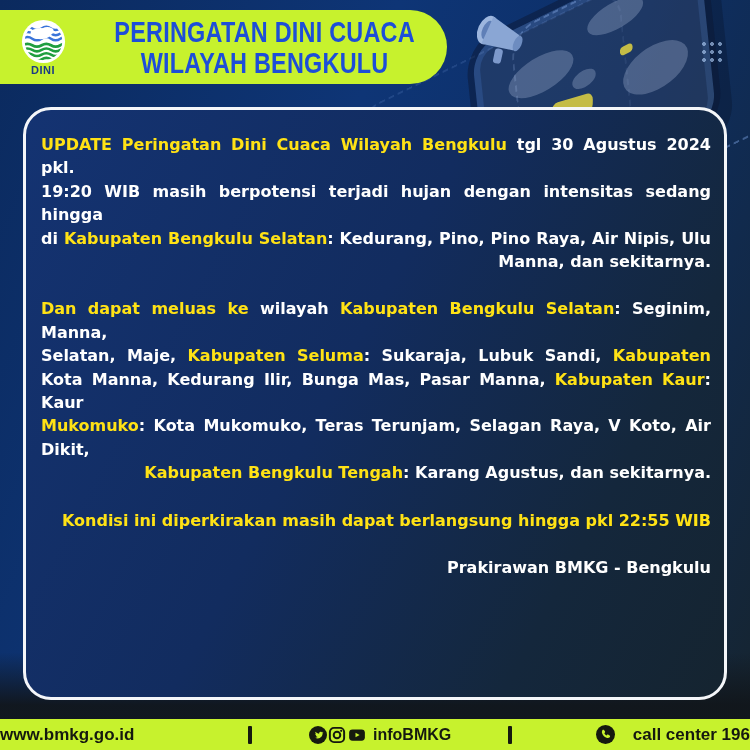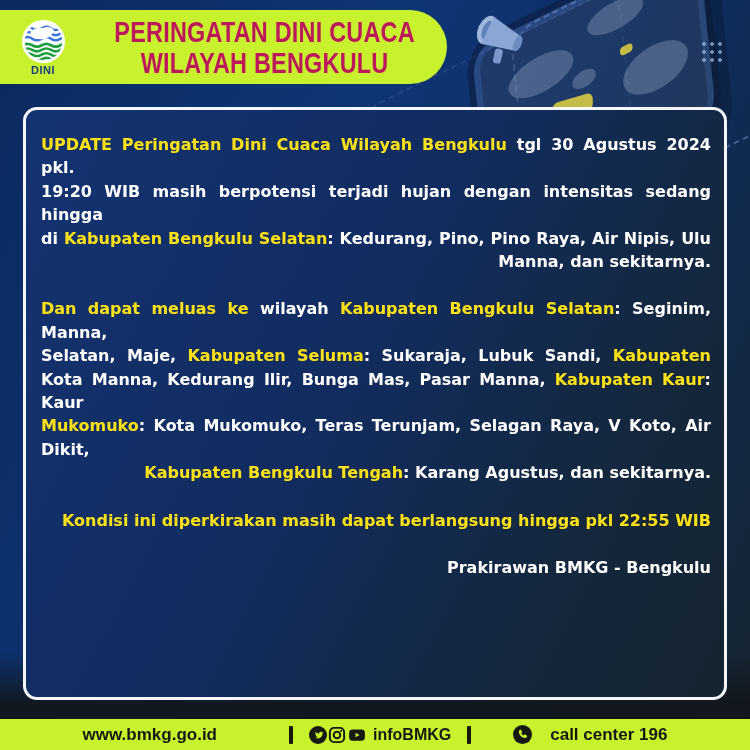--- a/index.html
+++ b/index.html
@@ -35,41 +35,41 @@
   .mega{position:absolute;left:472px;top:8px;z-index:2;}
   .pin{position:absolute;left:686px;top:118px;z-index:4;opacity:.3;}
   
   .header-bar{
     position:absolute;left:0;top:10px;width:447px;height:74px;
     border-radius:0 37px 37px 0;display:flex;align-items:center;z-index:6;
   }
   .logo{display:flex;flex-direction:column;align-items:center;margin-left:14px;width:58px;flex:none;}
   .logo svg{width:45px;height:45px;display:block;}
   .logo-label{font:bold 11px/12px "Liberation Sans",sans-serif;color:#1b3a85;letter-spacing:.5px;}
-  .title{flex:1;text-align:center;margin-right:34px;color:#be185d;}
+  .title{flex:1;text-align:center;margin-right:34px;color:#1d4ed8;}
   .title-line{display:block;font:bold 30px/31.5px "Liberation Sans",sans-serif;transform:scaleX(.78);white-space:nowrap;letter-spacing:.3px;}
   
   .card{
     position:absolute;left:23px;top:107px;width:704px;height:593px;box-sizing:border-box;
-    border:3px solid #f4f6f9;border-radius:14px;z-index:3;
+    border:3px solid #f4f6f9;border-radius:28px;z-index:3;
     background:linear-gradient(118deg,#143372 0%,#122c5f 45%,#14273c 78%,#152430 100%);
   }
   .card-text{
     position:absolute;left:15px;right:13px;top:23px;
     font-family:"DejaVu Sans",sans-serif;font-weight:bold;font-size:16px;line-height:23.4px;color:#ffffff;
   }
   .para{margin-bottom:24px;}
   .para:last-child{margin-bottom:0;}
   .line{text-align:right;}
   .line.just{text-align:justify;text-align-last:justify;}
   .hl{color:#ffe215;}
   
   .footer{
     position:absolute;left:0;bottom:0;width:750px;height:31px;z-index:6;
-    display:flex;align-items:center;justify-content:center;
+    display:flex;align-items:center;justify-content:space-between;
     color:#15190f;font:bold 17px "Liberation Sans",sans-serif;
   }
   .f-sep{width:4px;height:18px;background:#15190f;border-radius:1px;margin:0 16px;flex:none;}
   .website{margin-right:56px;}
   .social{display:flex;align-items:center;gap:1px;}
   .social svg{display:block;}
   .handle{margin-left:5px;font-size:16px;}
   .call{display:flex;align-items:center;gap:18px;margin-left:26px;}
 </style>
 </head>

